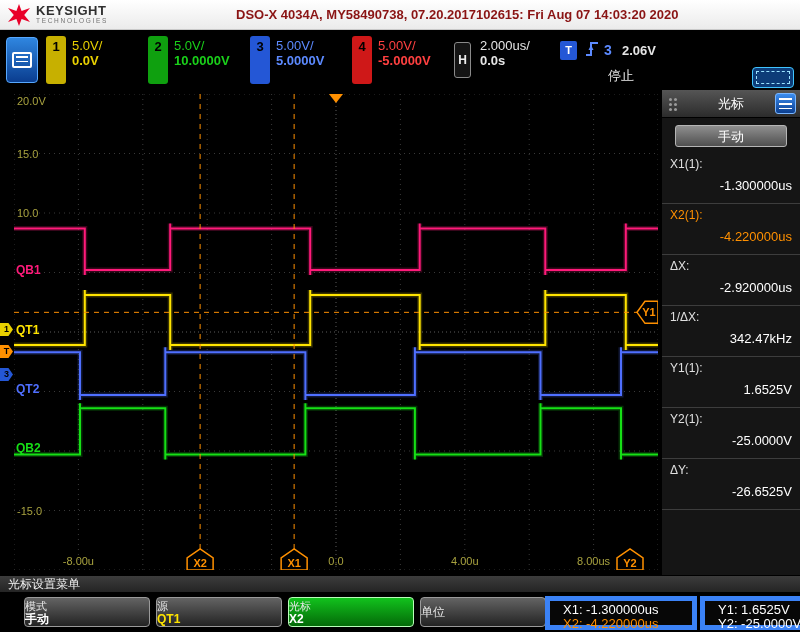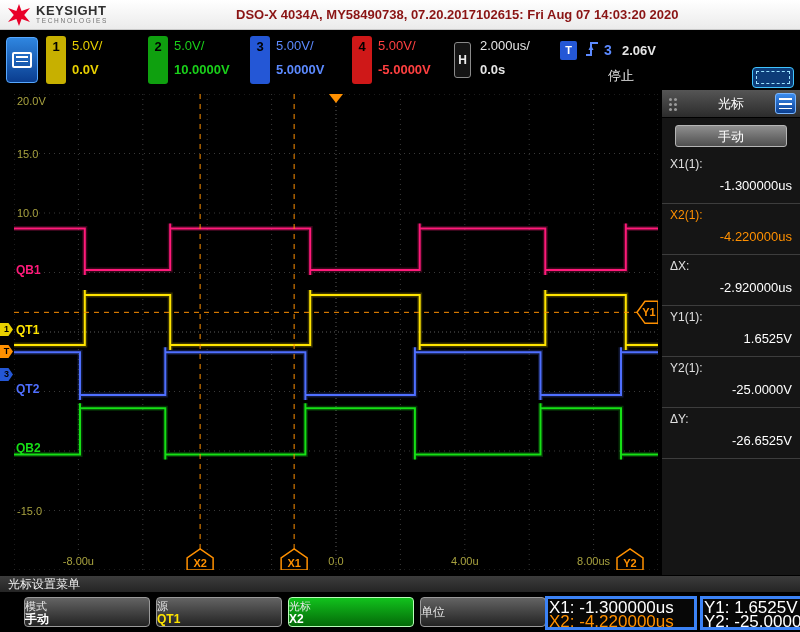--- a/index.html
+++ b/index.html
@@ -15,21 +15,21 @@
 
   
   .chbar{position:absolute;left:0;top:30px;width:800px;height:60px;background:#000}
   .menu-btn{position:absolute;left:6px;top:7px;width:32px;height:46px;background:linear-gradient(#2f86e0,#0a3d8f);border:1px solid #57a8ff;border-radius:4px;cursor:pointer;display:flex;align-items:center;justify-content:center}
   .menu-glyph{width:20px;height:16px;border:2px solid #fff;border-radius:2px;padding:2px}
   .menu-glyph div{height:100%;background:repeating-linear-gradient(#fff 0 1.5px,transparent 1.5px 4.5px)}
   .ch{position:absolute;top:6px;width:100px;height:48px;cursor:pointer}
   .chbox{position:absolute;left:0;top:0;width:20px;height:48px;border-radius:3px;color:#000;font-size:13px;font-weight:bold;text-align:center;padding-top:3px}
   .chtxt{position:absolute;left:26px;top:2px;width:74px}
   .chscale{font-size:13px;font-weight:normal}
-  .choffset{font-size:13px;font-weight:bold;margin-top:9px}
+  .choffset{font-size:13px;font-weight:bold;}
   .hbox{position:absolute;left:0;top:6px;width:17px;height:36px;background:#141414;border:1px solid #8a8a8a;border-radius:3px;color:#eee;font-size:12px;font-weight:bold;text-align:center;line-height:34px}
   .tbox{position:absolute;left:0;top:5px;width:17px;height:19px;background:#2457d6;border-radius:2px;color:#fff;font-size:11px;font-weight:bold;text-align:center;line-height:19px}
   .tedge{position:absolute;left:24px;top:3px}
   .tsrc{position:absolute;left:44px;top:6px;font-size:14px;font-weight:bold;color:#5c8aff}
   .tlevel{position:absolute;left:62px;top:7px;font-size:13px;font-weight:bold;color:#e5e5e5}
   .tstatus{position:absolute;left:48px;top:31px;font-size:13px;color:#eee}
   .scr-icon{position:absolute;left:752px;top:37px;width:42px;height:21px;background:#0d3c78;border:1px solid #40c4ff;border-radius:4px;padding:3px;cursor:pointer}
   .scr-icon div{height:100%;border:1px dashed #9be2ff}
   .wav-icon{position:absolute;left:752px;top:61px;width:42px;height:22px;background:#0d3c78;border:1px solid #40c4ff;border-radius:4px;cursor:pointer;display:flex;align-items:center;justify-content:center}
 
@@ -52,21 +52,21 @@
   .rp-value{font-size:13px;color:#fff;text-align:right;margin-top:7px}
 
   
   .menu-label-bar{position:absolute;left:0;top:575px;width:800px;height:17px;background:linear-gradient(#3c3c3c,#242424);border-top:1px solid #000;color:#f0f0f0;font-size:12px;line-height:17px;padding-left:8px}
   .bottom-bar{position:absolute;left:0;top:592px;width:800px;height:40px;background:#000}
   .softkey{position:absolute;top:5px;width:126px;height:30px;border:1px solid #9a9a9a;border-radius:4px;background:linear-gradient(#636363,#232323);text-align:left;cursor:pointer}
   .softkey .lab{font-size:11px;color:#e8e8e8;line-height:14px;margin-top:1px}
   .softkey .val{font-size:12px;color:#fff;font-weight:bold;line-height:13px}
   .softkey.selected{background:linear-gradient(#12c21d,#046a08);border-color:#b8ffb8}
   .softkey.single .lab{line-height:27px;font-size:12px}
-  .readout{position:absolute;top:4px;height:34px;border:3px solid #3b82f6;background:#070707;padding:2px 1px;font-size:17px;line-height:14px;color:#fff;white-space:nowrap}
+  .readout{position:absolute;top:4px;height:34px;border:5px solid #3b82f6;background:#070707;padding:2px 13px;font-size:13px;line-height:14px;color:#fff;white-space:nowrap}
 </style>
 </head>
 <body>
 
 <div class="titlebar">
   <svg class="spark" width="22" height="22" viewBox="0 0 22 22">
     <polygon points="11,0 13.6,7 22,4 16.2,11 22,18 13.6,15 11,22 8.4,15 0,18 5.8,11 0,4 8.4,7" fill="#e90029"></polygon>
   </svg>
   <div class="brand">
     <div class="brand-name">KEYSIGHT</div>
@@ -220,20 +220,24 @@
   </div>
   <div class="rp-row">
     <div class="rp-label" style="color: rgb(255, 144, 0);">X2(1):</div>
     <div class="rp-value" style="color: rgb(255, 144, 0);">-4.220000us</div>
   </div>
   <div class="rp-row">
     <div class="rp-label">ΔX:</div>
     <div class="rp-value">-2.920000us</div>
   </div>
   <div class="rp-row">
+    <div class="rp-label">1/ΔX:</div>
+    <div class="rp-value">342.47kHz</div>
+  </div>
+  <div class="rp-row">
     <div class="rp-label">Y1(1):</div>
     <div class="rp-value">1.6525V</div>
   </div>
   <div class="rp-row">
     <div class="rp-label">Y2(1):</div>
     <div class="rp-value">-25.0000V</div>
   </div>
   <div class="rp-row">
     <div class="rp-label">ΔY:</div>
     <div class="rp-value">-26.6525V</div>

